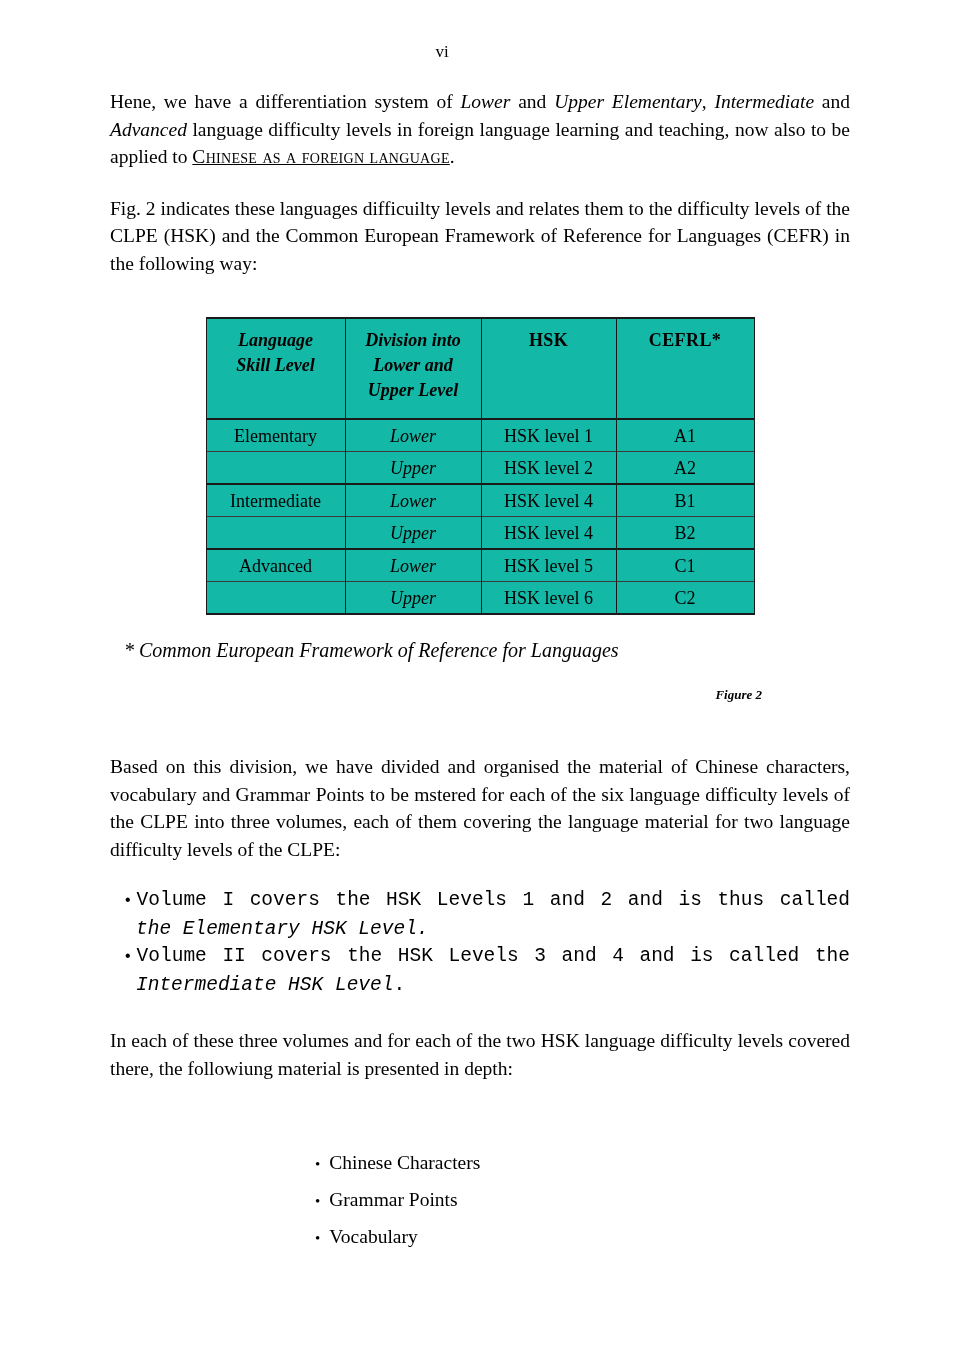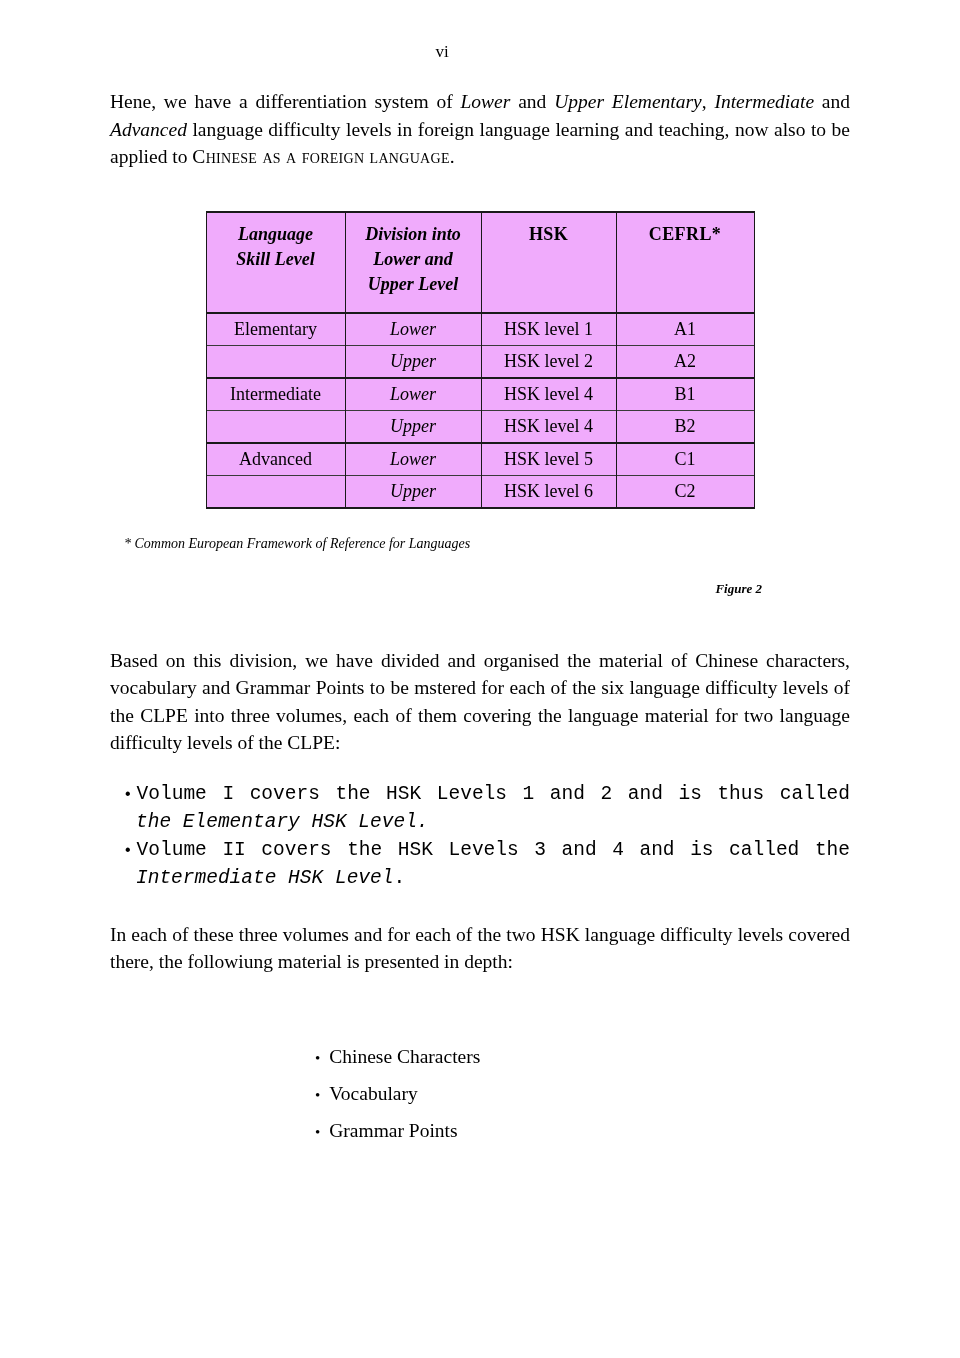--- a/index.html
+++ b/index.html
@@ -44,32 +44,33 @@
     text-justify: inter-word;
     hyphens: manual;
   }
   p.body-par.tight {
     margin-bottom: 13px;
   }
   .it { font-style: italic; }
   .smcap {
     font-variant: small-caps;
     letter-spacing: 0.3px;
+    text-decoration: underline;
   }
 
   
   .figure-block {
     margin-top: 40px;
   }
   table.hsk-table {
     border-collapse: collapse;
     margin: 12px auto;
     width: 548px;
     table-layout: fixed;
-    background: #f0abfc;
+    background: #14b8a6;
   }
   table.hsk-table col.c1 { width: 139px; }
   table.hsk-table col.c2 { width: 136px; }
   table.hsk-table col.c3 { width: 135px; }
   table.hsk-table col.c4 { width: 138px; }
 
   table.hsk-table th,
   table.hsk-table td {
     border-left: 1.6px solid #1a1a1a;
     border-right: 1.6px solid #1a1a1a;
@@ -105,21 +106,21 @@
   
   tr.group-row td { border-top: 2.2px solid #1a1a1a; font-family: Liberation Serif, serif; }
   tbody tr:last-child td { border-bottom: 2.2px solid #1a1a1a; }
   td.lvl { font-style: normal; }
   td.div { font-style: italic; }
 
   .table-note {
     margin: 24px 0 0 0;
     padding-left: 14px;
     font-style: italic;
-    font-size: 14px;
+    font-size: 20px;
     line-height: 22px;
   }
   .figure-caption {
     margin: 26px 0 0 0;
     text-align: right;
     padding-right: 88px;
     font-style: italic;
     font-weight: bold;
     font-size: 13px;
   }
@@ -165,20 +166,21 @@
 <body>
 
 <div class="page">
 
   <div class="folio">vi</div>
 
   <div class="content">
 
     <p class="body-par"><span>Hene, we have a differentiation system of </span><span class="it">Lower</span><span> and </span><span class="it">Upper Elementary</span><span>, </span><span class="it">Intermediate</span><span> and </span><span class="it">Advanced</span><span> language difficulty levels in foreign language learning and teaching, now also to be applied to </span><span class="smcap">Chinese as a foreign language</span><span>.</span></p>
 
+    <p class="body-par">Fig. 2 indicates these languages difficuilty levels and relates them to the difficulty levels of the CLPE (HSK) and the Common European Framework of Reference for Languages (CEFR) in the following way:</p>
 
     <div class="figure-block">
 
       <table class="hsk-table">
         <colgroup>
           <col class="c1">
             <col class="c2">
             <col class="c3">
             <col class="c4">
         </colgroup>
@@ -244,18 +246,18 @@
       <li><span class="bullet">•</span><span>Volume I covers the HSK Levels 1 and 2 and is thus called </span><span class="it">the Elementary HSK Level.</span><span></span></li>
       <li><span class="bullet">•</span><span>Volume II covers the HSK Levels 3 and 4 and is called the </span><span class="it">Intermediate HSK Level</span><span>.</span></li>
     </ul>
 
     <p class="body-par tight">In each of these three volumes and for each of the two HSK language difficulty levels covered there, the followiung material is presented in depth:</p>
 
     <div class="spacer-lg"></div>
 
     <ul class="simple-list">
       <li><span class="bullet">•</span><span>Chinese Characters</span></li>
+      <li><span class="bullet">•</span><span>Grammar Points</span></li>
       <li><span class="bullet">•</span><span>Vocabulary</span></li>
-      <li><span class="bullet">•</span><span>Grammar Points</span></li>
     </ul>
 
   </div>
 </div>
 
 </body></html>

